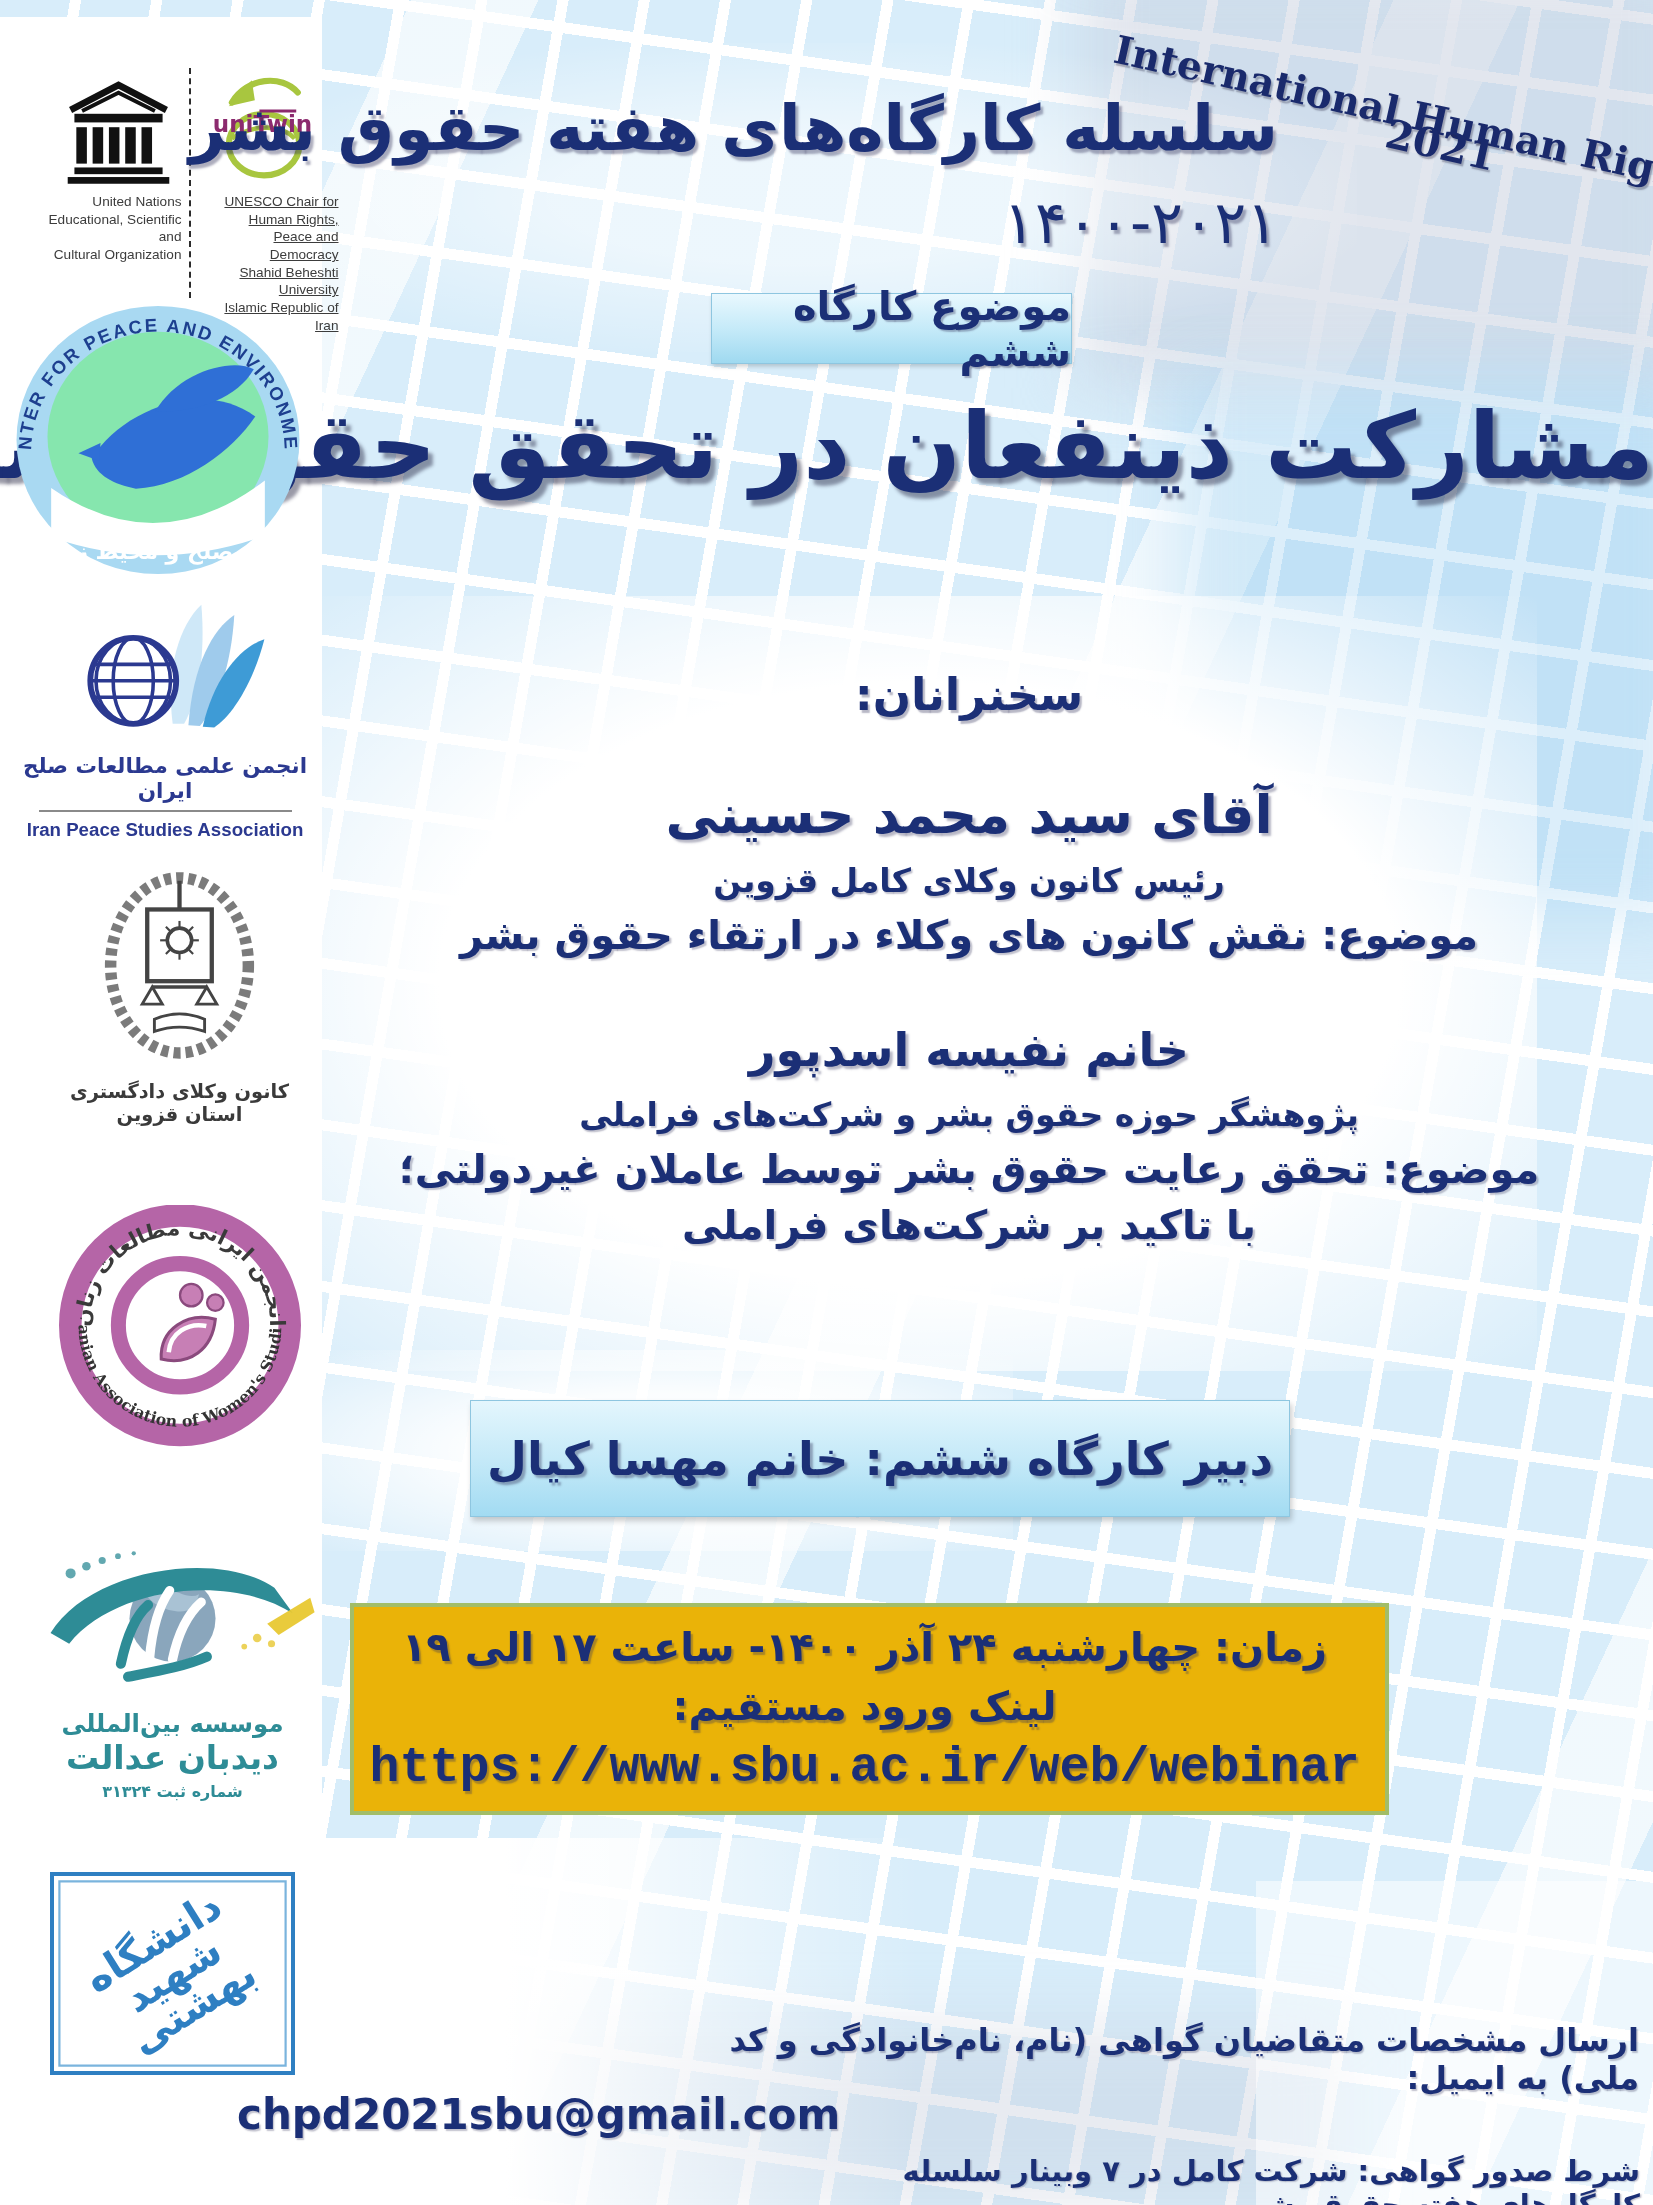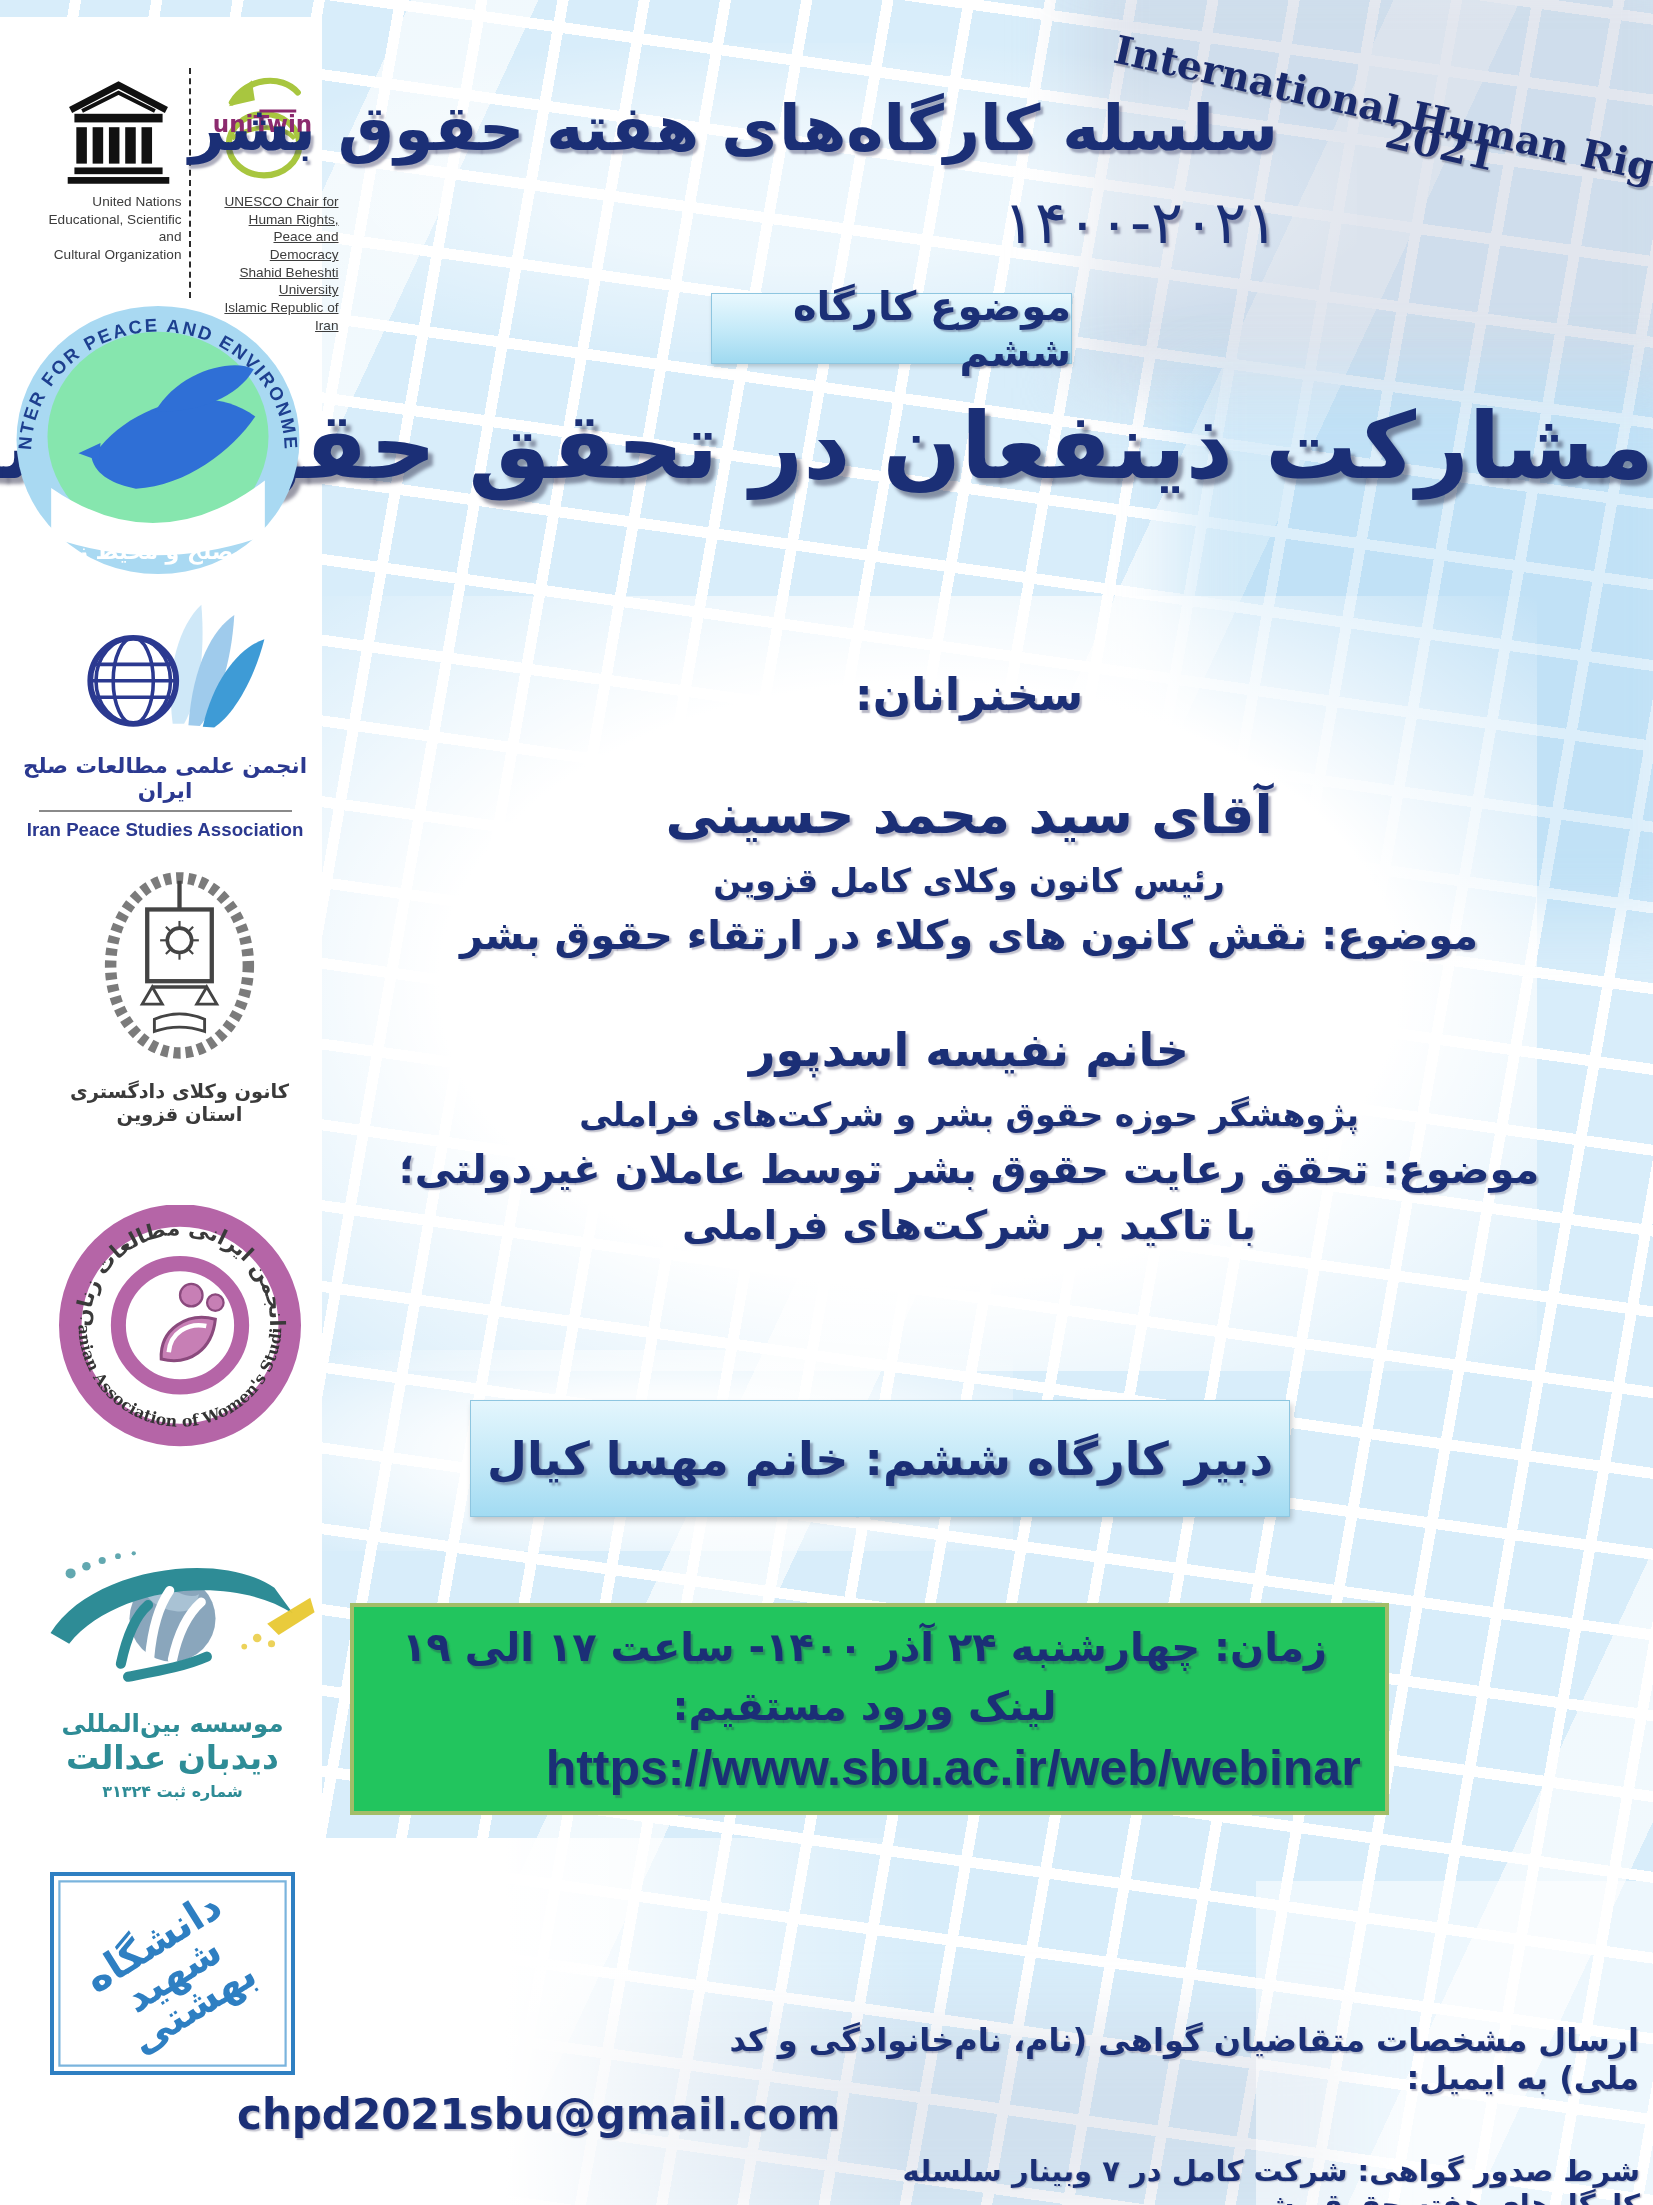--- a/index.html
+++ b/index.html
@@ -57,26 +57,26 @@
   #speakers .name1{font-size:53px;font-weight:bold;margin-bottom:16px;text-shadow:2.9px 2.9px 2.2px rgba(50,50,90,.35);}
   #speakers .role{font-size:33px;font-weight:bold;margin-bottom:11.5px;text-shadow:1.4px 2.2px 1.4px rgba(50,50,90,.3);}
   #speakers .topic{font-size:40px;font-weight:bold;margin-bottom:65px;text-shadow:2.2px 2.2px 1.4px rgba(50,50,90,.3);}
   #speakers .name2{font-size:46px;font-weight:bold;margin-bottom:18.7px;text-shadow:2.9px 2.9px 2.2px rgba(50,50,90,.35);}
   #speakers .topicb{font-size:40px;font-weight:bold;margin-bottom:10px;text-shadow:2.2px 2.2px 1.4px rgba(50,50,90,.3);text-align:center;}
   
   #secretary-box{left:470px;top:1400px;width:818px;height:115px;display:flex;align-items:center;justify-content:center;
     background:linear-gradient(180deg,#e4f6fd 0%,#bfe7f7 60%,#a2dbf2 100%);
     border:1.4px solid #8ec6e0;box-shadow:2.2px 4.3px 5.7px rgba(0,0,0,.2);
     font-size:46px;font-weight:bold;text-shadow:2.9px 2.9px 2.2px rgba(50,50,90,.4);}
-  #info-box{left:350px;top:1603px;width:1039px;height:212px;background:#22c55e;border:4.3px solid #a2bd68;
+  #info-box{left:350px;top:1603px;width:1039px;height:212px;background:#eab308;border:4.3px solid #a2bd68;
     box-sizing:border-box;padding:17px 24.4px 7.2px 14.4px;}
   #info-time{font-size:40px;font-weight:bold;text-align:center;text-shadow:2.2px 2.9px 1.4px rgba(50,50,90,.35);margin-bottom:13px;}
   #info-link-label{font-size:40px;font-weight:bold;text-align:center;text-shadow:2.2px 2.9px 1.4px rgba(50,50,90,.35);margin-bottom:10px;}
-  #info-url{font-size:50px;font-weight:bold;text-align:right;color:#1b2f76;text-decoration:none;display:block;
-    text-shadow:2.2px 2.9px 1.4px rgba(50,50,90,.35);font-family:Liberation Sans, sans-serif;}
+  #info-url{font-size:50px;font-weight:bold;text-align:center;color:#1b2f76;text-decoration:none;display:block;
+    text-shadow:2.2px 2.9px 1.4px rgba(50,50,90,.35);font-family:Liberation Mono, monospace;}
   
   #email-instruction{left:706px;top:2021px;width:933px;text-align:right;font-size:32px;font-weight:bold;
     text-shadow:1.4px 2.2px 1.4px rgba(50,50,90,.3);}
   #email{left:237px;top:2090px;font-size:42px;font-weight:bold;color:#1b2f76;text-shadow:1.4px 2.2px 1.4px rgba(50,50,90,.3);}
   #certificate-condition{left:793px;top:2154px;width:847px;text-align:right;font-size:29px;font-weight:bold;
     text-shadow:1.4px 1.4px 1.4px rgba(50,50,90,.3);}
   
   .logo-block{text-align:center;}
   #logo-peace-env{left:7.2px;top:300px;}
   #logo-iran-peace{left:21.5px;top:596px;width:287px;background:#fff;padding-bottom:5.7px;}

